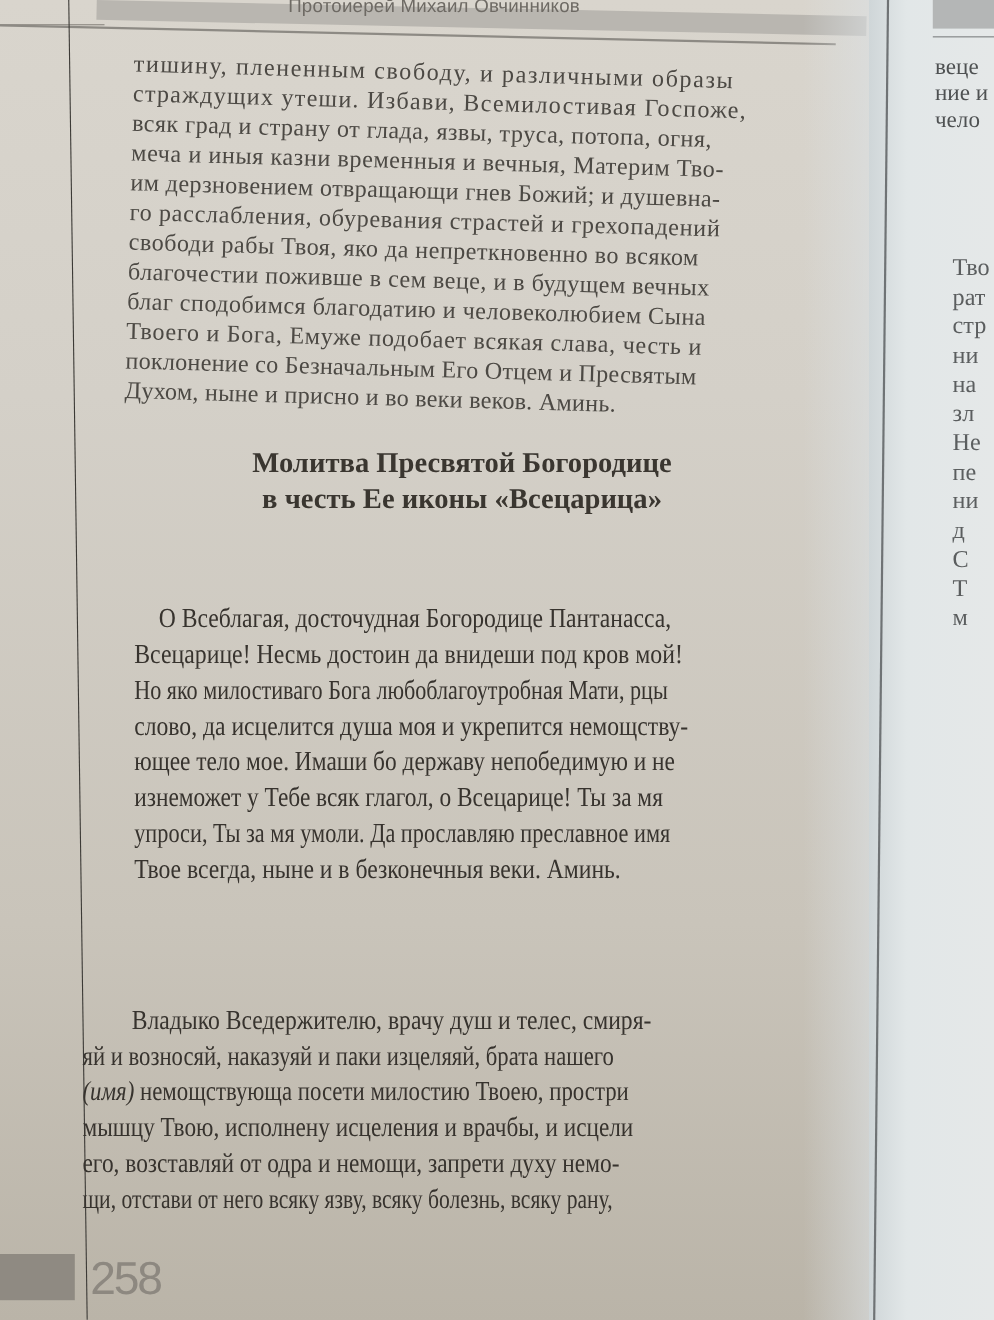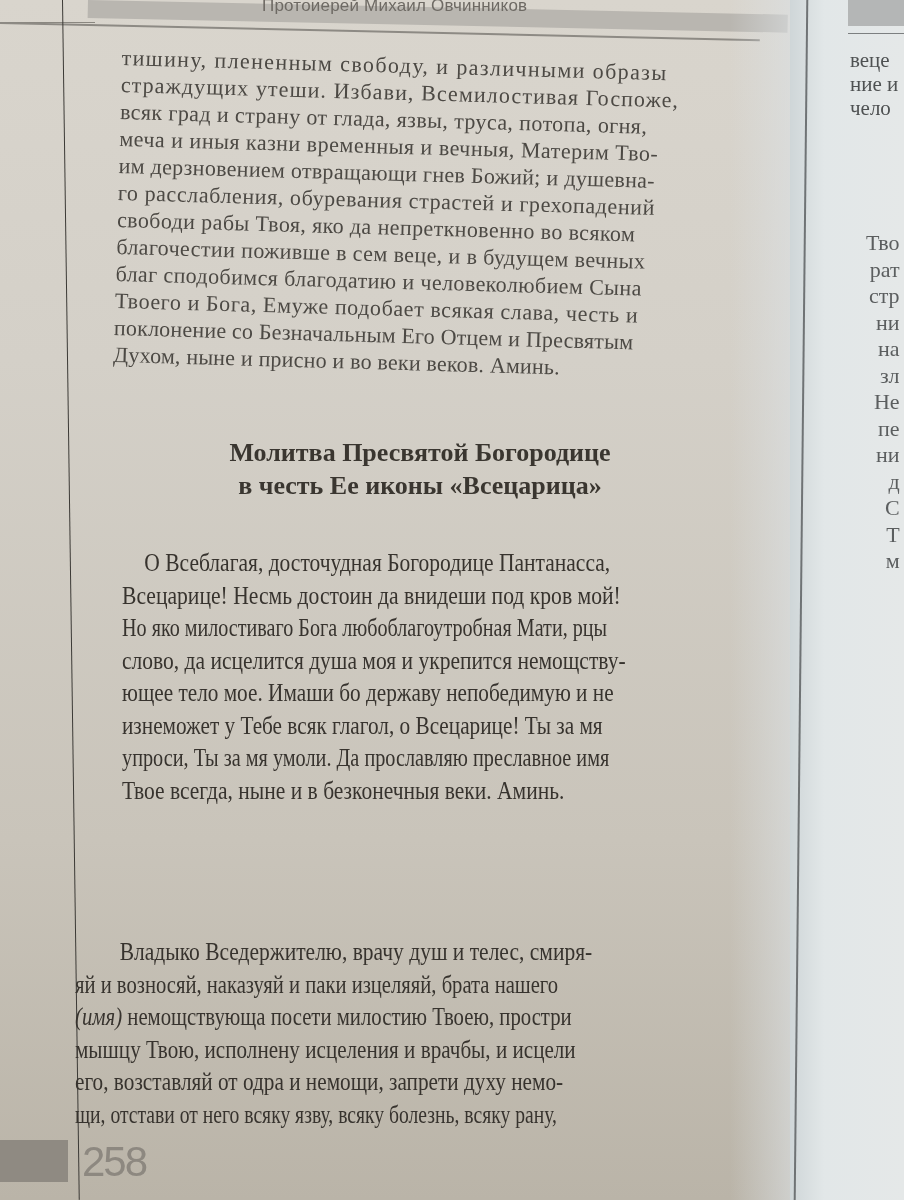--- a/index.html
+++ b/index.html
@@ -70,21 +70,21 @@
   .right-header-band {
     position:absolute; left:58px; top:0; width:70px; height:26px; background:#b4b6b6;
   }
   .right-header-rule {
     position:absolute; left:58px; top:33px; width:70px; height:1px; background:#7c7f80;
   }
   .right-frag {
     position:absolute; color:#4e5152; font-size:21px; line-height:24px; white-space:nowrap;
   }
   .right-frag2 {
-    position:absolute; color:#5b5e5f; font-size:22px; line-height:26.5px; white-space:nowrap;text-align:right;
+    position:absolute; color:#5b5e5f; font-size:22px; line-height:26.5px; white-space:nowrap;
   }
   .italic { font-style:italic; }
 </style>
 </head>
 <body>
 
 <div class="page-left">
   <div class="header-band"></div>
   <div class="header-title">Протоиерей Михаил Овчинников</div>
   <div class="header-rule-top"></div>
@@ -99,38 +99,38 @@
     <span class="line" style="letter-spacing:0.3px;">им дерзновением отвращающи гнев Божий; и душевна-</span>
     <span class="line" style="letter-spacing:0.6px;">го расслабления, обуревания страстей и грехопадений</span>
     <span class="line" style="letter-spacing:0.4px;">свободи рабы Твоя, яко да непреткновенно во всяком</span>
     <span class="line" style="letter-spacing:0.4px;">благочестии поживше в сем веце, и в будущем вечных</span>
     <span class="line" style="letter-spacing:0.4px;">благ сподобимся благодатию и человеколюбием Сына</span>
     <span class="line" style="letter-spacing:0.6px;">Твоего и Бога, Емуже подобает всякая слава, честь и</span>
     <span class="line" style="letter-spacing:0.2px;">поклонение со Безначальным Его Отцем и Пресвятым</span>
     <span class="line" style="letter-spacing:0.2px;">Духом, ныне и присно и во веки веков. Аминь.</span>
   </div>
 
-  <div class="section-title" style="left:130px; top:436px; width:580px;">
+  <div class="section-title" style="left:130px; top:404px; width:580px;">
     <div>Молитва Пресвятой Богородице</div>
     <div>в честь Ее иконы «Всецарица»</div>
   </div>
 
   <div class="body-text" style="left:122px; top:547px; width:620px;">
     <span class="line" style="padding-left:26px; transform:scaleX(0.86);">О Всеблагая, досточудная Богородице Пантанасса,</span>
     <span class="line" style="transform:scaleX(0.865);">Всецарице! Несмь достоин да внидеши под кров мой!</span>
     <span class="line" style="transform:scaleX(0.805);">Но яко милостиваго Бога любоблагоутробная Мати, рцы</span>
     <span class="line" style="transform:scaleX(0.86);">слово, да исцелится душа моя и укрепится немощству-</span>
     <span class="line" style="transform:scaleX(0.85);">ющее тело мое. Имаши бо державу непобедимую и не</span>
     <span class="line" style="transform:scaleX(0.85);">изнеможет у Тебе всяк глагол, о Всецарице! Ты за мя</span>
     <span class="line" style="transform:scaleX(0.81);">упроси, Ты за мя умоли. Да прославляю преславное имя</span>
     <span class="line" style="transform:scaleX(0.86);">Твое всегда, ныне и в безконечныя веки. Аминь.</span>
   </div>
 
 
-  <div class="body-text" style="left:75px; top:912px; width:690px;margin-top:24px;">
+  <div class="body-text" style="left:75px; top:912px; width:690px;">
     <span class="line" style="padding-left:52px; transform:scaleX(0.86);">Владыко Вседержителю, врачу душ и телес, смиря-</span>
     <span class="line" style="transform:scaleX(0.825);">яй и возносяй, наказуяй и паки изцеляяй, брата нашего</span>
     <span class="line" style="transform:scaleX(0.83);">
       <span class="italic">(имя)</span><span> немощствующа посети милостию Твоею, простри</span>
     </span>
     <span class="line" style="transform:scaleX(0.845);">мышцу Твою, исполнену исцеления и врачбы, и исцели</span>
     <span class="line" style="transform:scaleX(0.85);">его, возставляй от одра и немощи, запрети духу немо-</span>
     <span class="line" style="transform:scaleX(0.785);">щи, отстави от него всяку язву, всяку болезнь, всяку рану,</span>
   </div>
 

